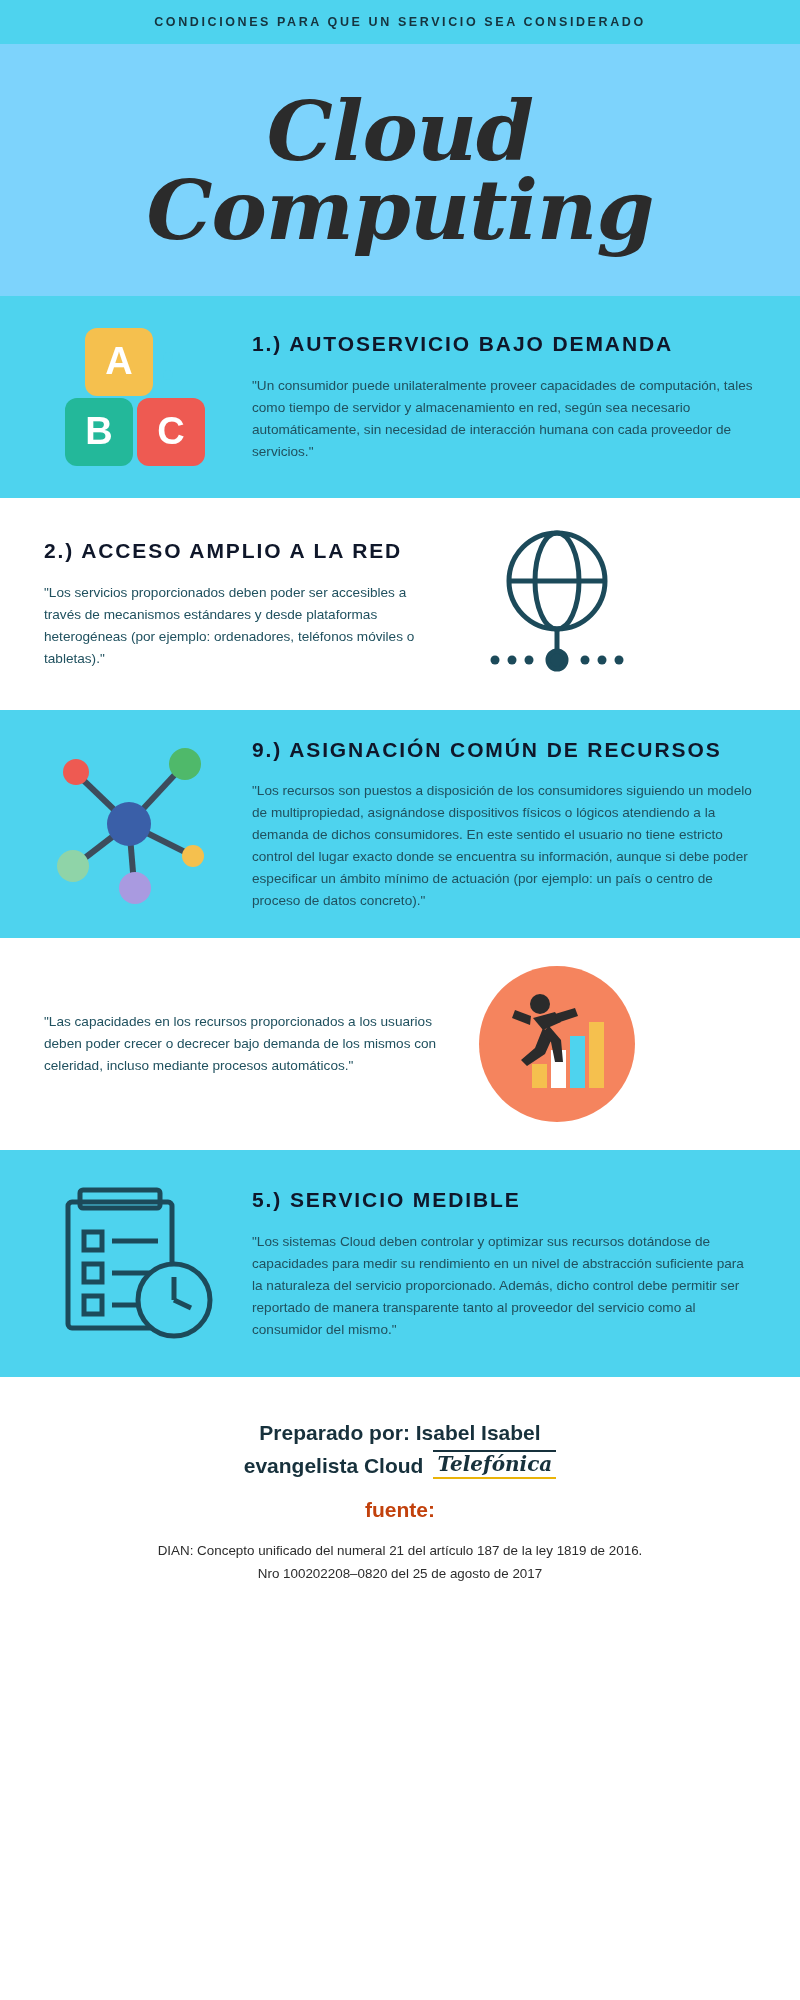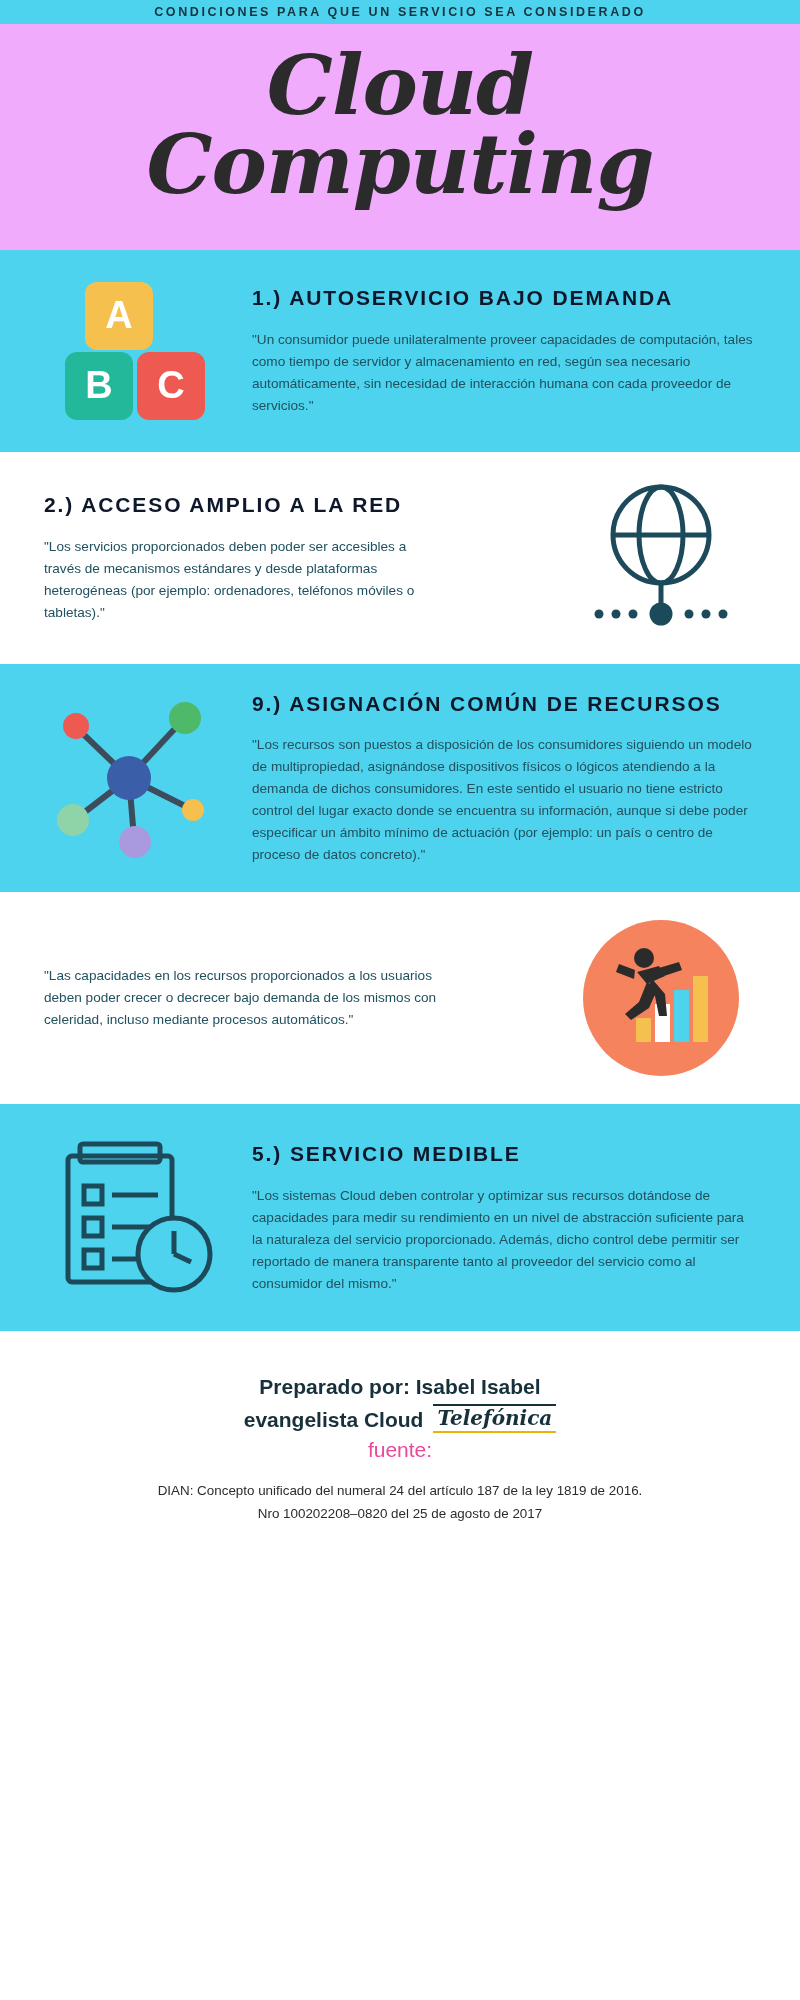--- a/index.html
+++ b/index.html
@@ -11,37 +11,37 @@
   body {
     width: 800px;
     min-height: 2000px;
     position: relative;
     overflow: hidden;
   }
 
   
   .top-banner {
     background: #4ed3ee;
-    height: 24px;
+    height: 44px;
     display: flex;
     align-items: center;
     justify-content: center;
   }
   .top-banner .eyebrow {
     font-size: 12.5px;
     font-weight: bold;
     letter-spacing: 2.6px;
     color: #16343f;
     text-align: center;
   }
 
   
   .title-block {
-    background: #f0abfc;
-    padding: 22px 0 46px 0;
+    background: #7dd3fc;
+    padding: 48px 0 46px 0;
     text-align: center;
   }
   .title-script {
     font-family: "DejaVu Serif", serif;
     font-style: italic;
     font-weight: bold;
     font-size: 83px;
     line-height: 0.95;
     color: #2b2b2b;
     letter-spacing: -1px;
@@ -55,21 +55,21 @@
   }
 
   
   .section {
     display: flex;
     align-items: center;
     padding: 26px 44px;
     gap: 18px;
   }
   .section.cyan { background: #4ed3ee; }
-  .section.white { background: #ffffff; justify-content: space-between; }
+  .section.white { background: #ffffff; }
 
   .sec-text { flex: 1 1 auto; }
   .sec-art {
     flex: 0 0 auto;
     width: 190px;
     display: flex;
     align-items: center;
     justify-content: center;
   }
 
@@ -112,23 +112,23 @@
     font-size: 20px;
     font-weight: bold;
     color: #17313c;
     border-top: 2px solid #17313c;
     border-bottom: 2px solid #eab308;
     padding: 1px 4px;
     line-height: 1.15;
   }
   .source-label {
     font-size: 21px;
-    font-weight: normal;
-    color: #ec4899;
-    margin-top: 2px;
+    font-weight: bold;
+    color: #c2410c;
+    margin-top: 16px;
   }
   .source-text {
     margin-top: 18px;
     font-size: 13.4px;
     line-height: 1.7;
     color: #2c2c2c;
   }
 
   
   .abc {
@@ -286,15 +286,15 @@
   </div>
 </div>
 
 <div class="footer">
   <div class="footer-line">Preparado por: Isabel Isabel</div>
   <div class="footer-brand-row">
     <span class="footer-line">evangelista Cloud</span>
     <span class="brand-logo">Telefónica</span>
   </div>
   <div class="source-label">fuente:</div>
-  <div class="source-text">DIAN: Concepto unificado del numeral 24 del artículo 187 de la ley 1819 de 2016.</div>
+  <div class="source-text">DIAN: Concepto unificado del numeral 21 del artículo 187 de la ley 1819 de 2016.</div>
   <div class="source-text" style="margin-top:0">Nro 100202208–0820 del 25 de agosto de 2017</div>
 </div>
 
 </body></html>

